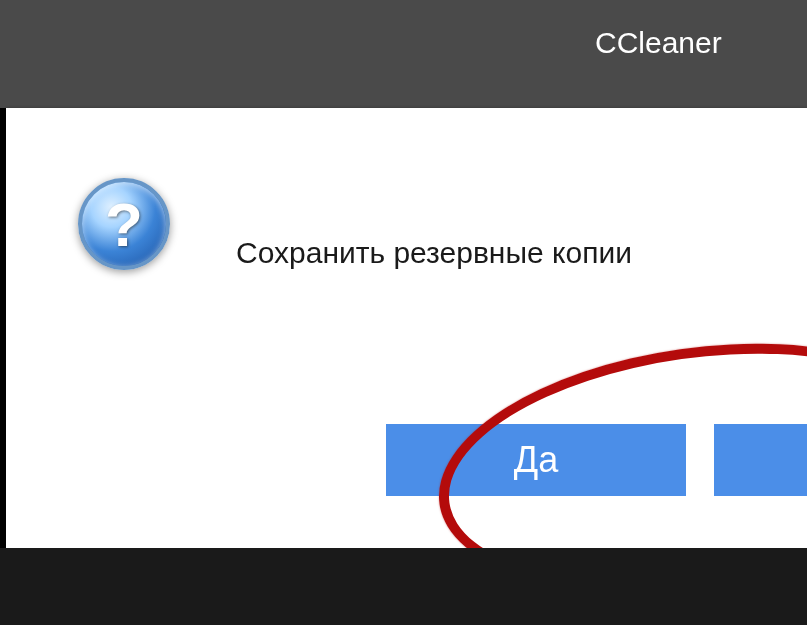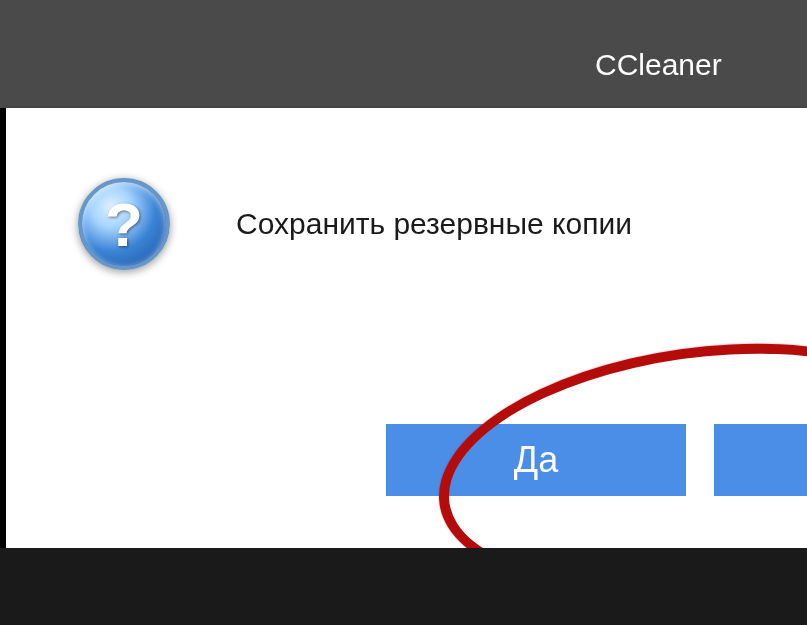--- a/index.html
+++ b/index.html
@@ -23,34 +23,34 @@
       align-items: center;
       justify-content: center;
       position: relative;
     }
     .titlebar-text {
       color: #fff;
       font-size: 30px;
       font-weight: 300;
       position: absolute;
       left: 595px;
-      top: 48px;
+      top: 26px;
     }
     .dialog {
       position: absolute;
       top: 108px;
       left: 6px;
       width: 801px;
       height: 440px;
       background: #fff;
       box-shadow: 0 0 3px rgba(0,0,0,0.3);
     }
     .dialog-content {
       display: flex;
-      align-items: center;
+      align-items: flex-end;
       padding: 70px 20px 20px 72px;
     }
     .question-icon {
       width: 92px;
       height: 92px;
       border-radius: 50%;
       background: radial-gradient(circle at 35% 30%, #dff0ff 0%, #a6d4ff 25%, #3b83d6 55%, #1a4f9e 100%);
       border: 4px solid #6796c7;
       box-shadow: 0 2px 8px rgba(0,0,0,0.4), inset 0 2px 6px rgba(255,255,255,0.6);
       display: flex;

